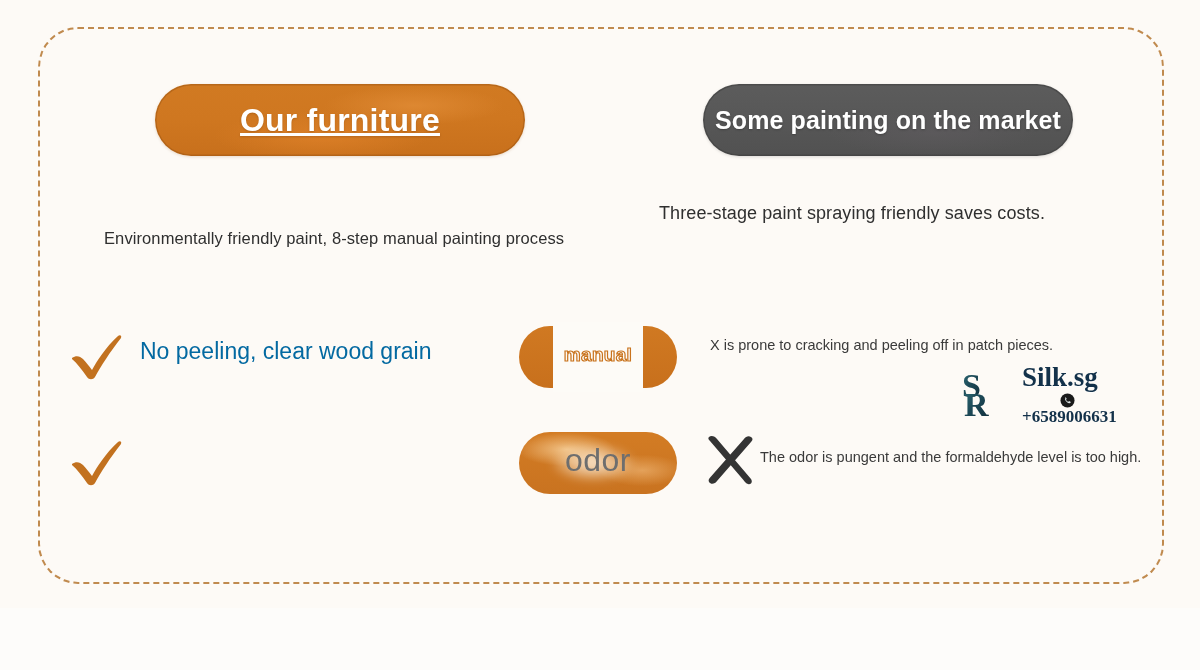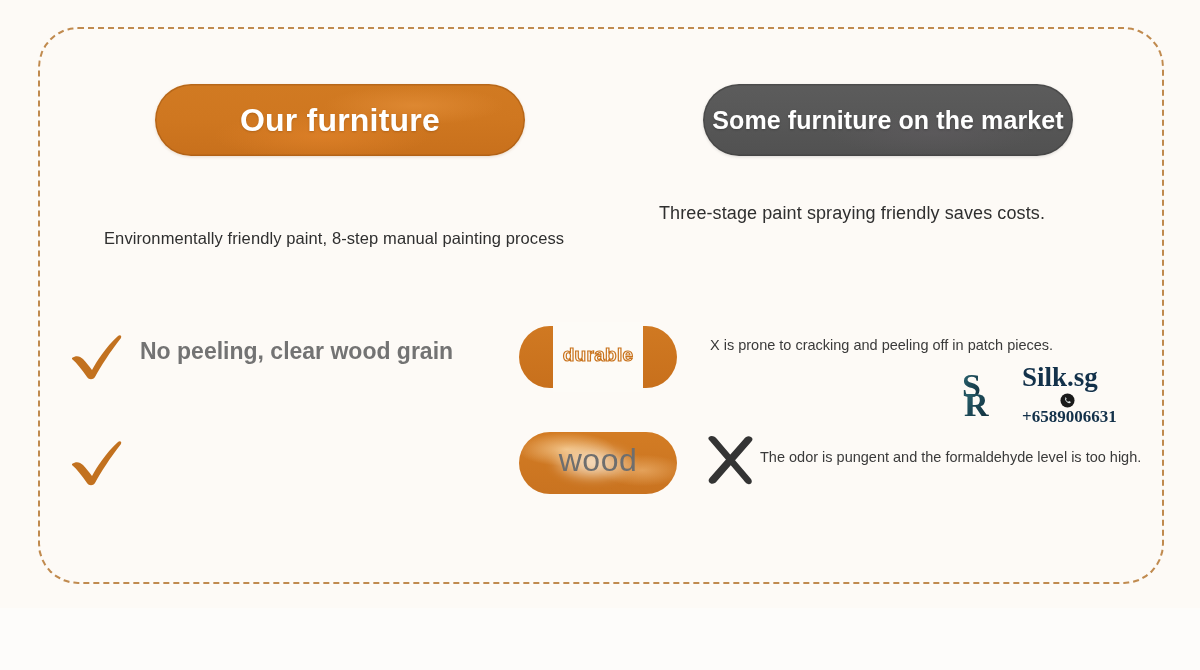--- a/index.html
+++ b/index.html
@@ -53,20 +53,21 @@
     display: flex;
     align-items: center;
     justify-content: center;
   }
   .pill-ours-label {
     color: #ffffff;
     font-size: 32px;
     font-weight: bold;
     letter-spacing: .2px;
     text-shadow: 0 1px 2px rgba(120,62,10,.35);
+    text-decoration: underline;
   }
 
   .pill-market {
     position: absolute;
     left: 703px;
     top: 84px;
     width: 370px;
     height: 72px;
     border-radius: 36px;
     background:
@@ -106,23 +107,22 @@
     position: absolute;
     left: 68px;
     top: 6px;
     width: 60px;
     height: 54px;
   }
   .tick svg { display: block; width: 60px; height: 54px; }
 
   .pos-text {
     position: absolute;
-    color: #737373;
+    color: #0369a1;
     white-space: nowrap;
-    font-weight: bold;
   }
   .pos-text-1 { left: 140px; top: 16px; font-size: 23px; }
   .pos-text-2 { left: 136px; top: 18px; font-size: 20px; }
 
   
   .chip-durable {
     position: absolute;
     left: 519px;
     top: 4px;
     width: 158px;
@@ -269,59 +269,59 @@
 
 <div class="bottom-strip"></div>
 
 <div class="frame"></div>
 
 <div class="pill-ours">
   <span class="pill-ours-label">Our furniture</span>
 </div>
 
 <div class="pill-market">
-  <span class="pill-market-label">Some furniture on the market</span>
+  <span class="pill-market-label">Some painting on the market</span>
 </div>
 
 <div class="caption caption-left">Environmentally friendly paint, 8-step manual painting process</div>
 
 <div class="caption caption-right">Three-stage paint spraying friendly saves costs.</div>
 
 <div class="row row-1">
 
   <div class="tick">
     <svg viewBox="0 0 60 54">
       <path d="M4 30 C8 27 12 28 15 31 C18 34 21 38 24 42 C29 33 37 20 50 8 C52 6.5 54 7.5 53 10 C42 24 33 38 27 49 C25 52 21 52 19 49 C14 42 9 35 4 31 Z" fill="#c2711f"></path>
     </svg>
   </div>
 
   <div class="pos-text pos-text-1">No peeling, clear wood grain</div>
 
   <div class="chip-durable">
     <div class="cap cap-l"></div>
     <div class="cap cap-r"></div>
     <div class="band"></div>
-    <div class="chip-label">durable</div>
+    <div class="chip-label">manual</div>
   </div>
 
   <div class="neg-text neg-text-1">X is prone to cracking and peeling off in patch pieces.</div>
 </div>
 
 <div class="row row-2">
 
   <div class="tick">
     <svg viewBox="0 0 60 54">
       <path d="M4 30 C8 27 12 28 15 31 C18 34 21 38 24 42 C29 33 37 20 50 8 C52 6.5 54 7.5 53 10 C42 24 33 38 27 49 C25 52 21 52 19 49 C14 42 9 35 4 31 Z" fill="#c2711f"></path>
     </svg>
   </div>
 
 
   <div class="chip-odor">
     <div class="glow"></div>
-    <div class="chip-label">wood</div>
+    <div class="chip-label">odor</div>
   </div>
 
   <div class="cross">
     <svg viewBox="0 0 56 56">
       <path d="M7 5 C9 3 13 4 15 7 L49 47 C51 50 49 53 46 52 C44 51.5 43 50 41 47.5 L8 9 C6 7 6 6 7 5 Z" fill="#343434"></path>
       <path d="M49 5 C51 6 51 8 49 10 L15 49 C13 52 9 53 7 50 C6 48 7 46.5 9 44.5 L42 7 C44 4 47 3.5 49 5 Z" fill="#343434"></path>
     </svg>
   </div>
 
   <div class="neg-text neg-text-2">The odor is pungent and the formaldehyde level is too high.</div>

